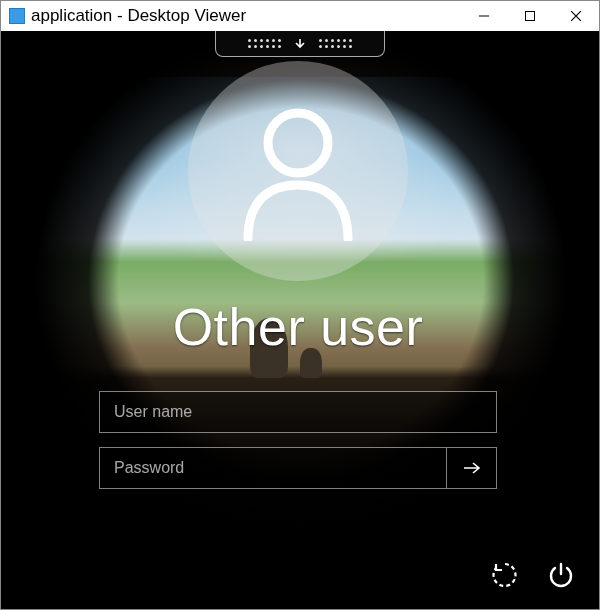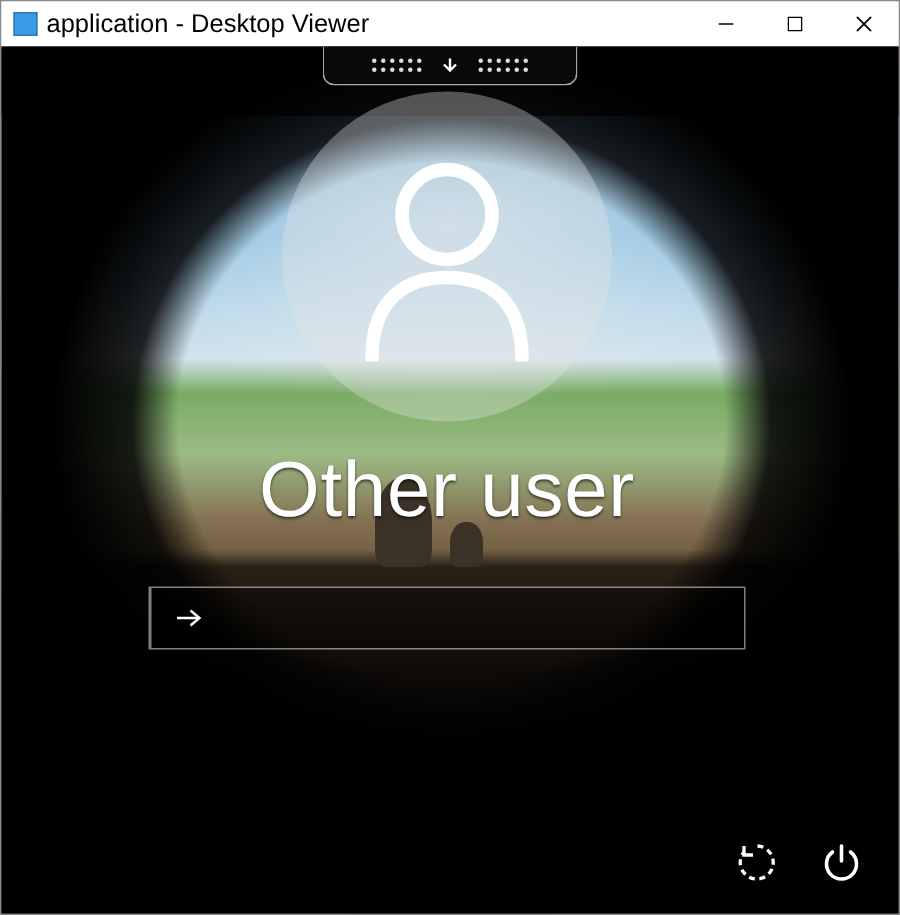--- a/index.html
+++ b/index.html
@@ -229,20 +229,24 @@
       <div class="avatar">
         <svg width="130" height="140" viewBox="0 0 130 140">
           <circle cx="65" cy="42" r="30" fill="none" stroke="#fff" stroke-width="9"></circle>
           <path d="M15 138 C15 96 40 84 65 84 C90 84 115 96 115 138" fill="none" stroke="#fff" stroke-width="9" stroke-linecap="round"></path>
         </svg>
       </div>
       <div class="login-title">Other user</div>
 
       <div class="field-wrap">
         <div class="input">
+          <input type="text" placeholder="User name" style="">
+        </div>
+        <div class="input">
+          <input type="password" placeholder="Password" style="">
           <div class="submit-arrow">
             <svg width="22" height="22" viewBox="0 0 22 22">
               <path d="M3 11 H17 M12 6 L18 11 L12 16" stroke="#fff" stroke-width="1.6" fill="none"></path>
             </svg>
           </div>
         </div>
       </div>
     </div>
 
     <div class="corner-controls">

